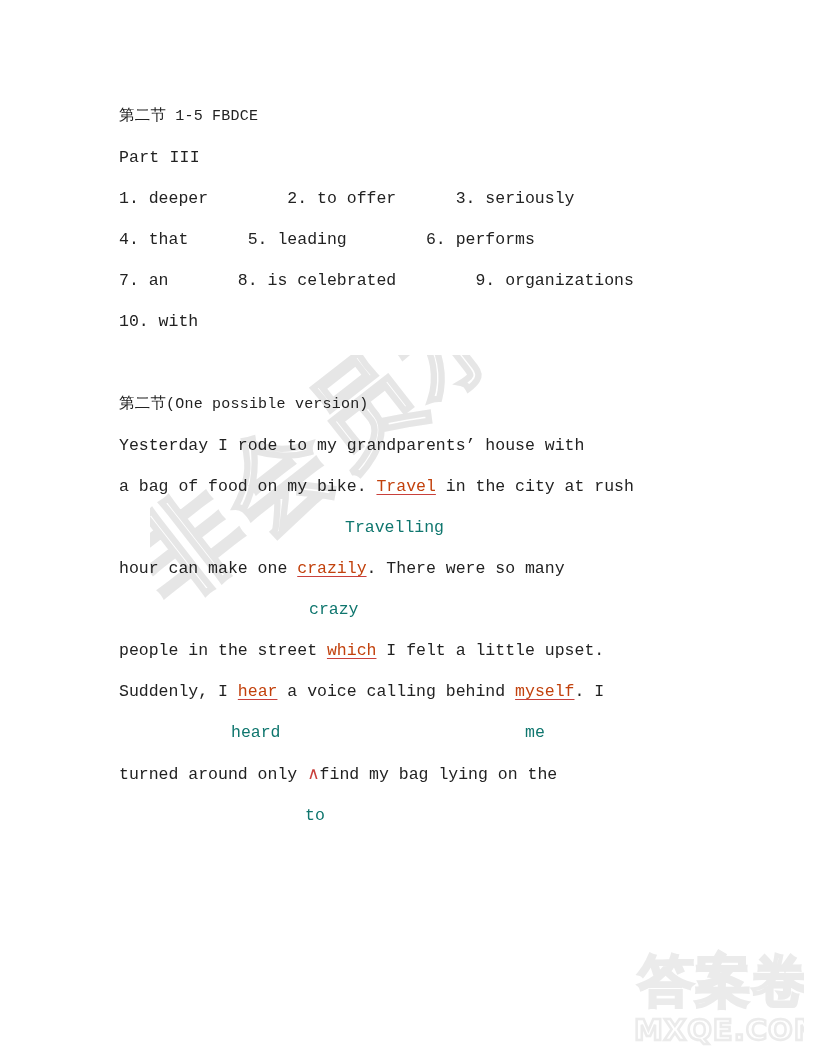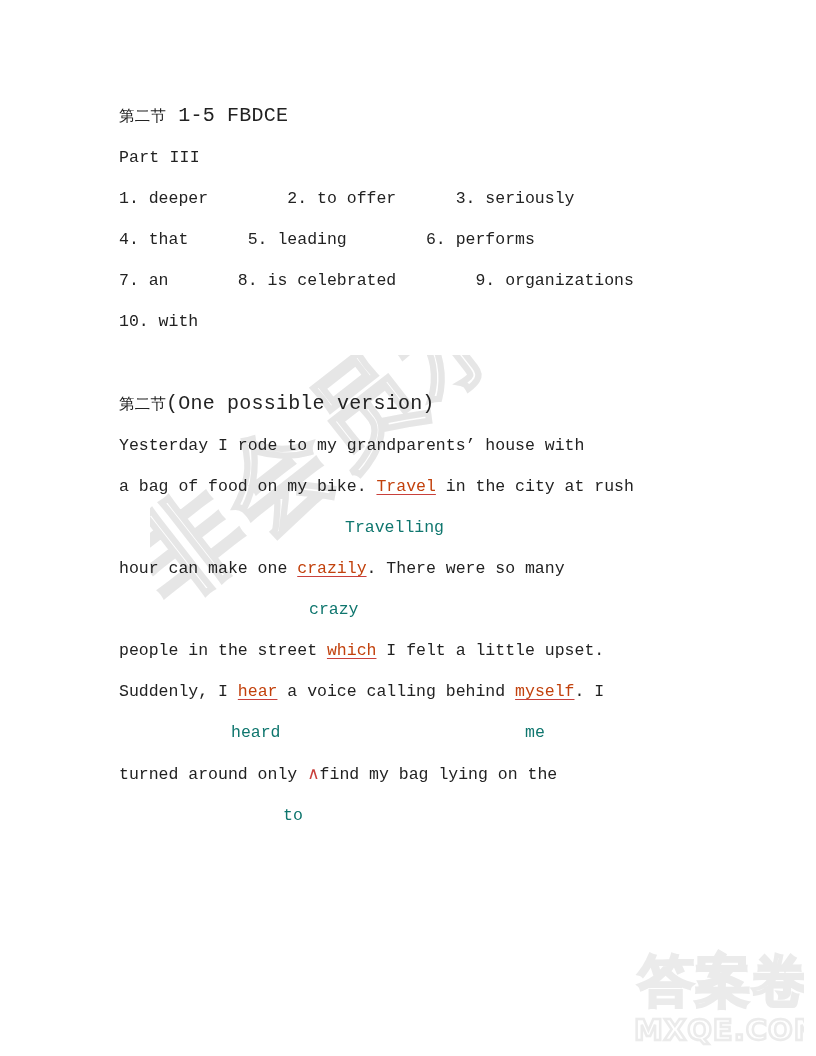--- a/index.html
+++ b/index.html
@@ -38,21 +38,21 @@
     letter-spacing: 0.2px;
     color: #222222;
   }
 
   .line.cn {
     font-family: "DejaVu Sans", "Liberation Sans", sans-serif;
     font-size: 15.5px;
   }
   .line.cn .en {
     font-family: "Liberation Mono", "DejaVu Sans Mono", monospace;
-    font-size: 20px;
+    font-size: 15px;
   }
 
   .gap-block { height: 41px; }
 
   
   .ans-row {
     font-size: 16.5px;
     line-height: 41px;
     white-space: pre;
     color: #222222;
@@ -163,16 +163,16 @@
 
     <div class="essay-line"><span>hour can make one </span><span class="err">crazily</span><span>. There were so many</span></div>
     <div class="corr-line"><span class="corr" style="left:190px;">crazy</span></div>
 
     <div class="essay-line"><span>people in the street </span><span class="err">which</span><span> I felt a little upset.</span></div>
 
     <div class="essay-line"><span>Suddenly, I </span><span class="err">hear</span><span> a voice calling behind </span><span class="err">myself</span><span>. I</span></div>
     <div class="corr-line"><span class="corr" style="left:112px;">heard</span><span class="corr" style="left:390px;margin-left:16px;">me</span></div>
 
     <div class="essay-line"><span>turned around only </span><span class="caret">∧</span><span>find my bag lying on the</span></div>
-    <div class="corr-line"><span class="corr" style="left:164px;">to</span></div>
+    <div class="corr-line"><span class="corr" style="left:186px;">to</span></div>
 
   </div>
 </div>
 
 </body></html>

